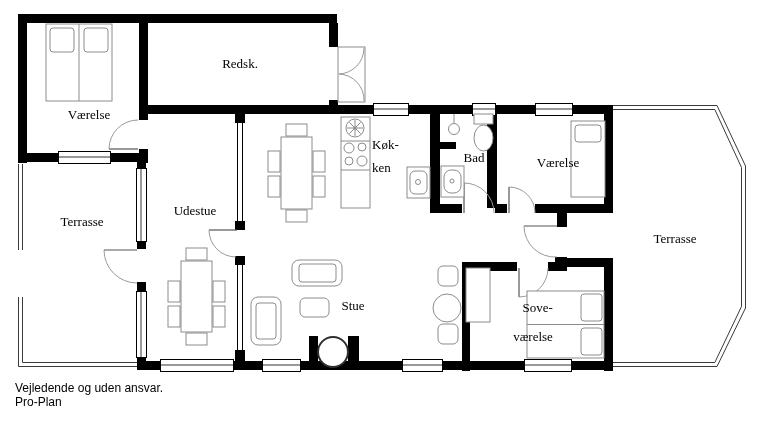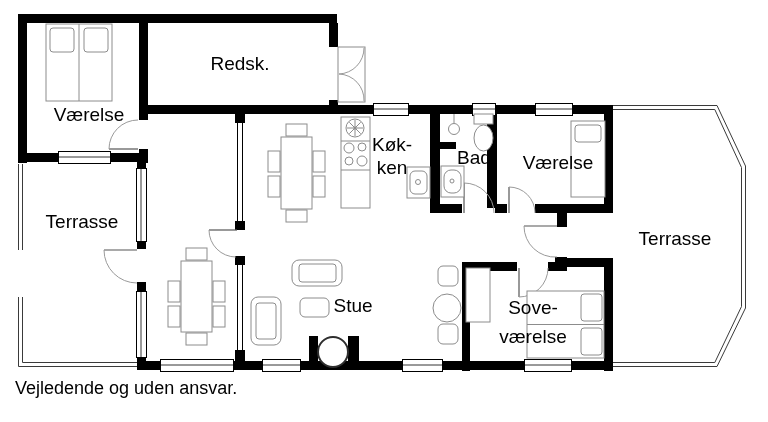--- a/index.html
+++ b/index.html
@@ -8,25 +8,25 @@
   #plan svg{position:absolute;left:0;top:0;}
   .w{fill:#000;shape-rendering:crispEdges;}
   .win{fill:#fff;stroke:#000;stroke-width:1;shape-rendering:crispEdges;}
   .winline{stroke:#000;stroke-width:0.8;}
   .thinwall{stroke:#000;stroke-width:1;}
   .furn{fill:#fff;stroke:#8c8c8c;stroke-width:1;}
   .furnline{fill:none;stroke:#8c8c8c;stroke-width:1;}
   .arc{fill:none;stroke:#9a9a9a;stroke-width:1;}
   .leaf{stroke:#555;stroke-width:1.2;}
   .terr{fill:none;stroke:#3a3a3a;stroke-width:1;}
-  .label{position:absolute;font-size:19px;line-height:24px;white-space:nowrap;
-         transform:translate(-50%,-50%);text-align:center;}
-  .label.two{line-height:29px;}
-  .label.kitchen{transform:none;text-align:center;line-height:23px;}
-  .footer{position:absolute;left:15px;top:381px;font-size:18px;line-height:14px;}
+  .label{position:absolute;font-size:13px;line-height:24px;white-space:nowrap;
+         transform:translate(-50%,-50%);text-align:center;font-family:Liberation Serif, serif;}
+  .label.two{line-height:29px;text-align:right;}
+  .label.kitchen{transform:none;text-align:left;line-height:23px;}
+  .footer{position:absolute;left:15px;top:381px;font-size:12px;line-height:14px;}
 </style>
 </head>
 <body>
 
 <div id="plan">
 <svg width="768" height="422" viewBox="0 0 768 422">
 
   <g>
     <path class="terr" d="M18.5,164 V250 M18.5,297 V366.5 H137 M22.5,164 V250 M22.5,297 V362.5 H137"></path>
   </g>
@@ -254,29 +254,31 @@
   <g>
     <rect class="w" x="309" y="336" width="9" height="34"></rect>
     <rect class="w" x="348" y="336" width="11" height="34"></rect>
     <circle cx="333" cy="352" r="15" fill="#fff" stroke="#2e2e2e" stroke-width="2"></circle>
   </g>
 </svg>
 
   <div class="label" style="left:89px;top:115px">Værelse</div>
   <div class="label" style="left:240px;top:64px">Redsk.</div>
   <div class="label" style="left:82px;top:222px">Terrasse</div>
+  <div class="label" style="left:195px;top:211px">Udestue</div>
   <div class="label kitchen" style="left:372px;top:133px">
     <span style="display:block">Køk-</span>
     <span style="display:block">ken</span>
   </div>
   <div class="label" style="left:474px;top:158px">Bad</div>
   <div class="label" style="left:558px;top:163px">Værelse</div>
   <div class="label" style="left:675px;top:239px">Terrasse</div>
   <div class="label" style="left:353px;top:306px">Stue</div>
   <div class="label two" style="left:533px;top:322px">
     <span style="display:block">Sove-</span>
     <span style="display:block">værelse</span>
   </div>
 
   <div class="footer">
     <div>Vejledende og uden ansvar.</div>
+    <div>Pro-Plan</div>
   </div>
 </div>
 
 </body></html>

